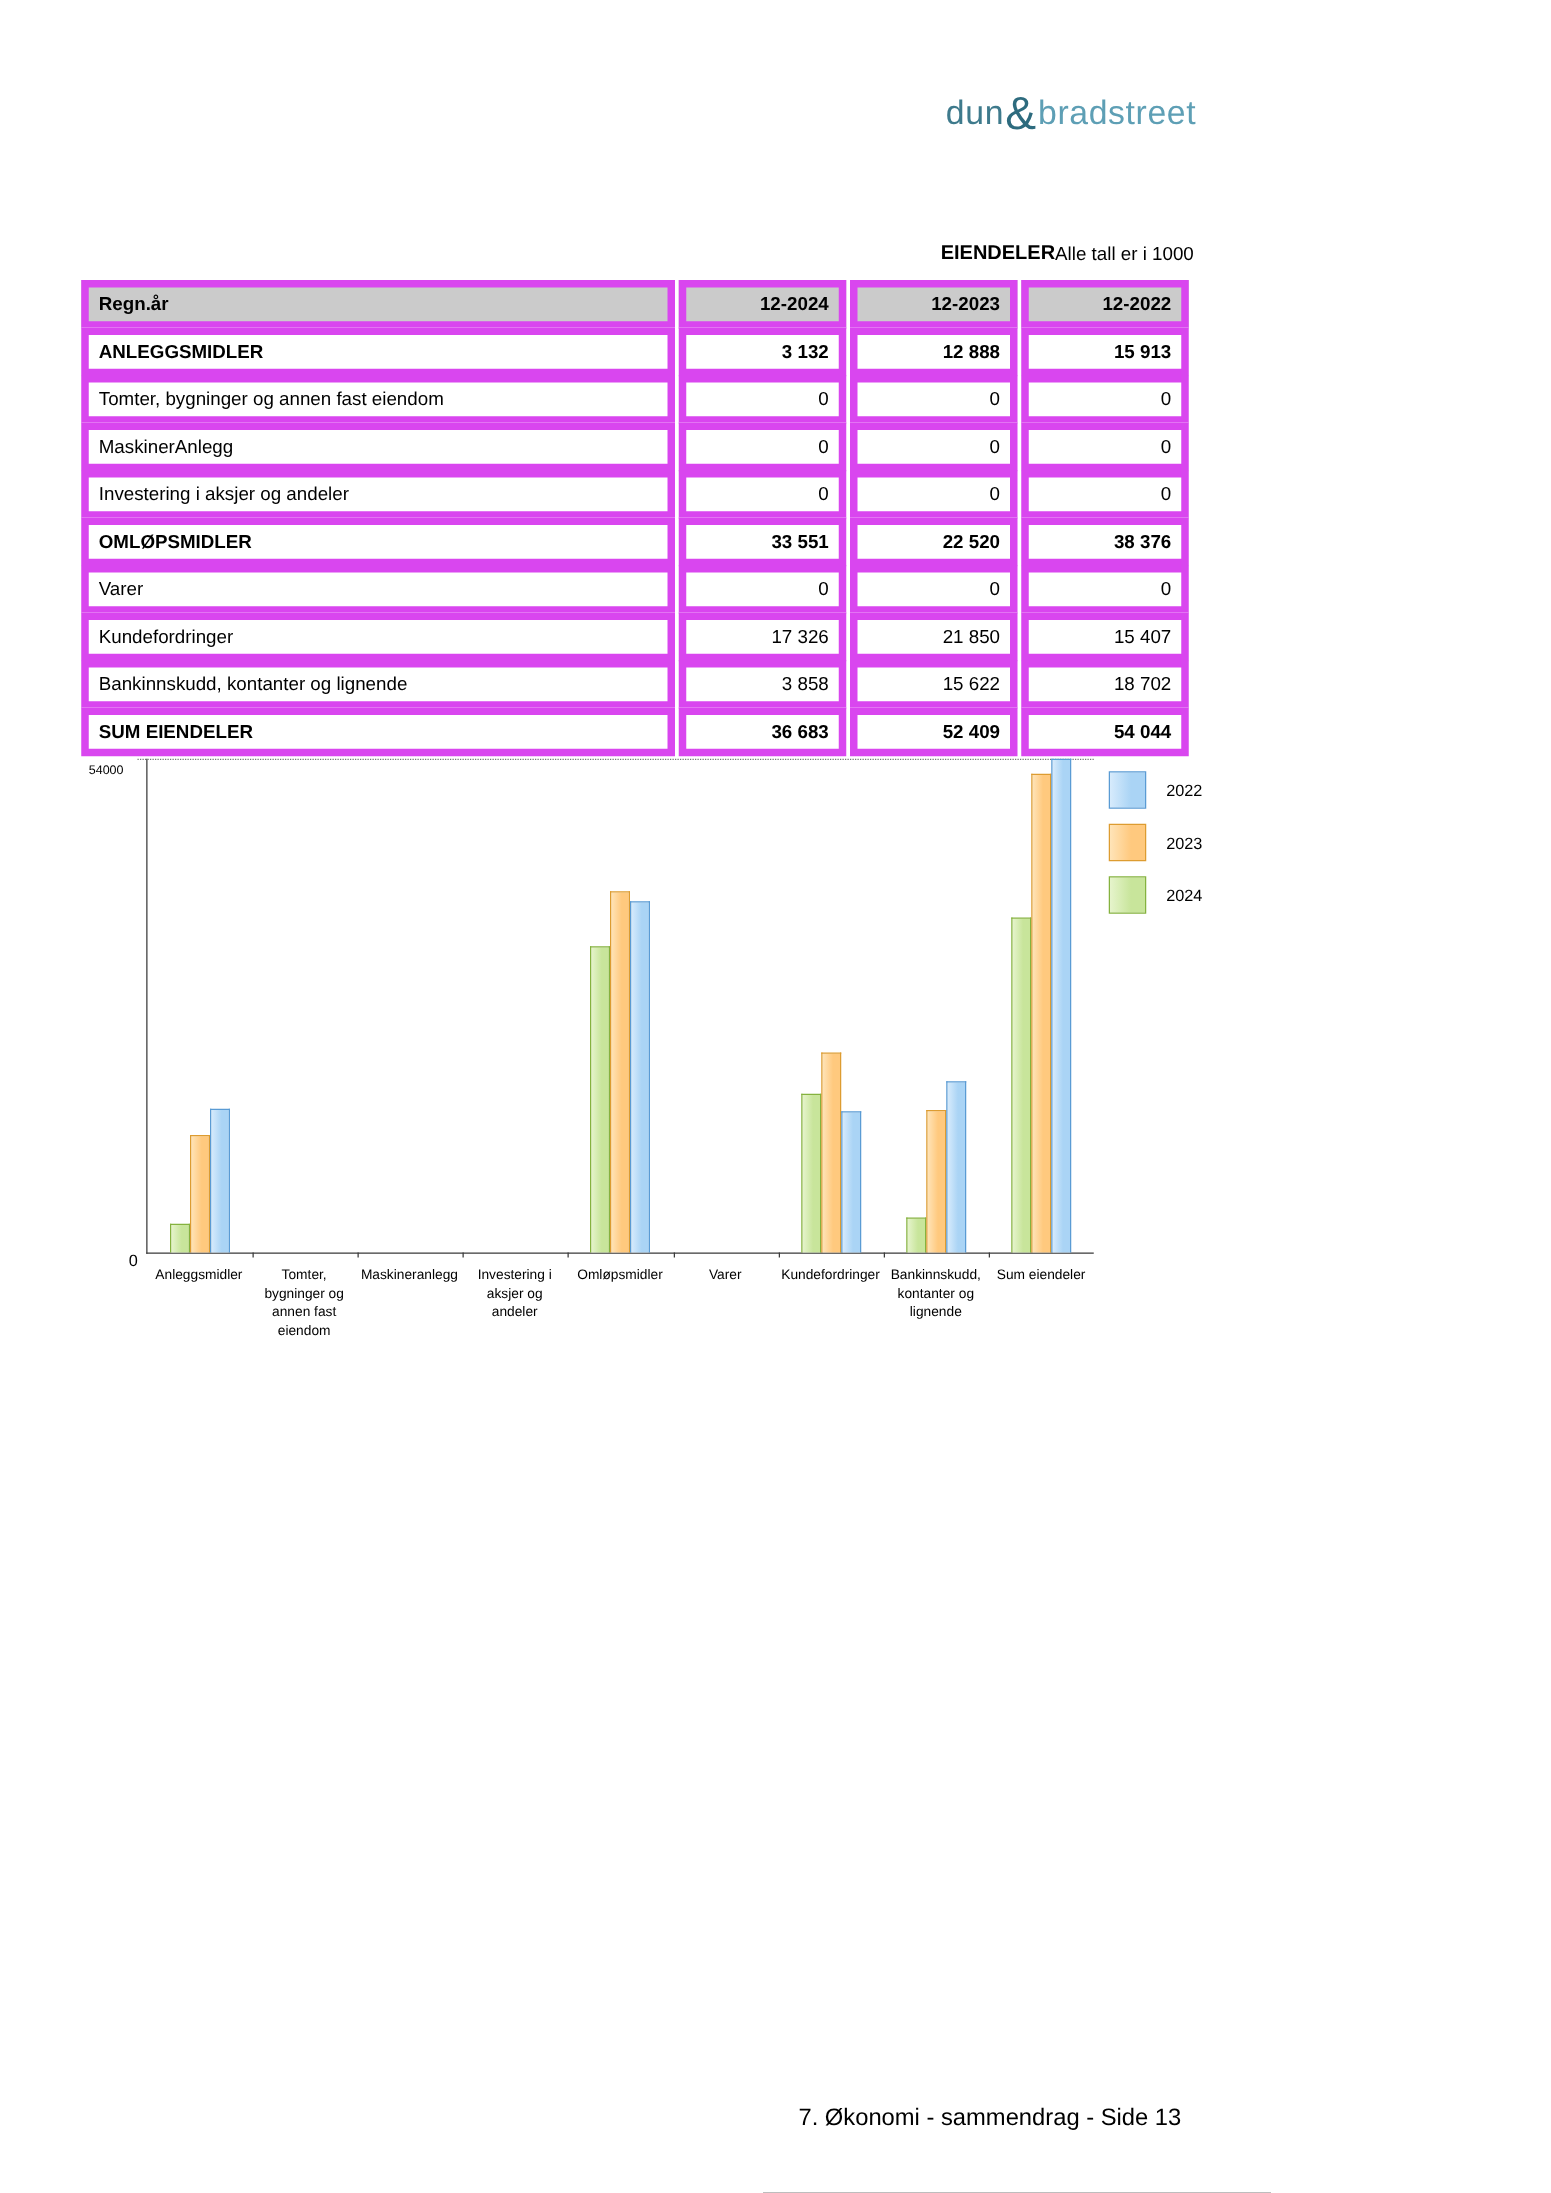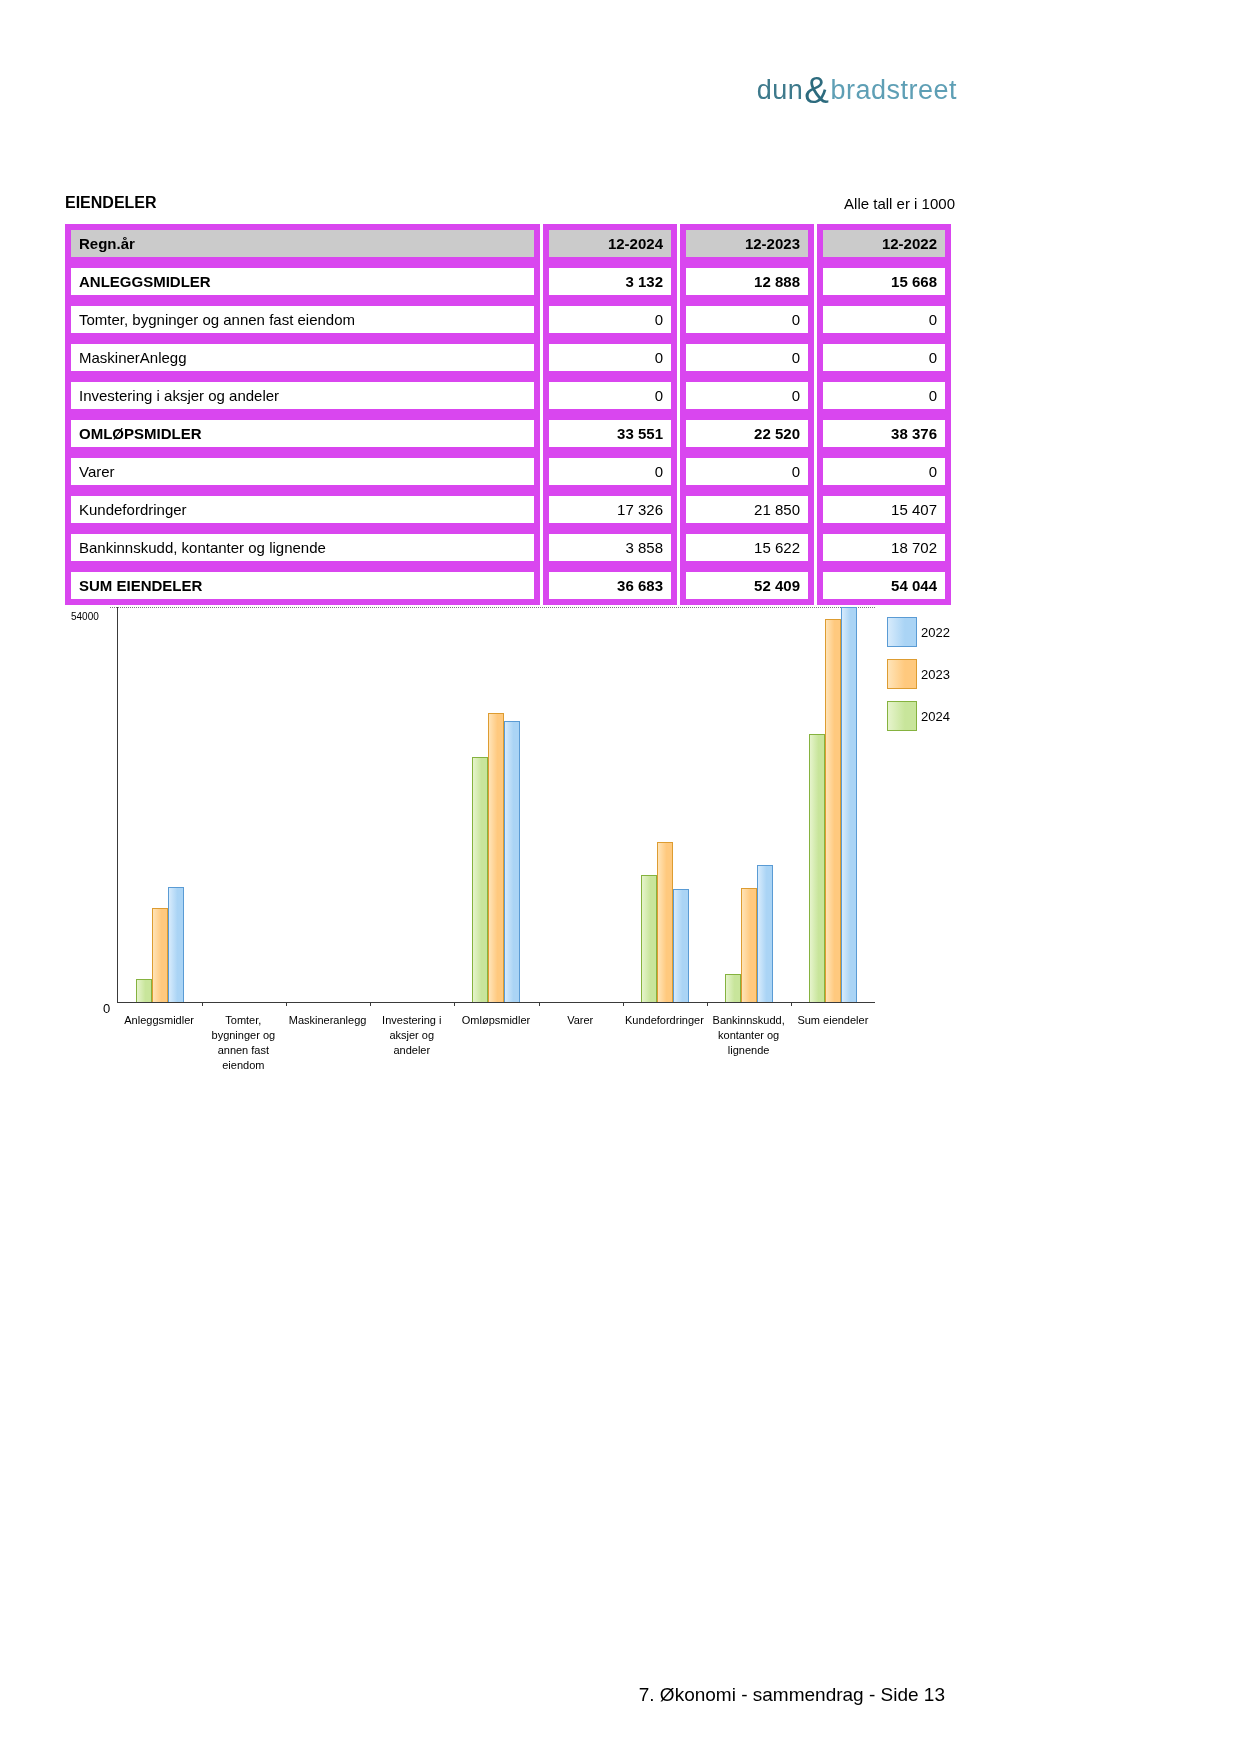--- a/index.html
+++ b/index.html
@@ -12,21 +12,21 @@
 
   
   .logo { position:absolute; top:70px; right:284px; white-space:nowrap;
           font-size:27px; letter-spacing:0.5px; }
   .logo .lg-part1 { color:#3e7a8c; }
   .logo .lg-amp  { color:#2d6b7e; font-size:37px; vertical-align:-4px; margin:0 1px; }
   .logo .lg-part2 { color:#5e9fb5; }
 
   
   .section-head { position:absolute; left:65px; top:194px; width:890px;
-                  display:flex; justify-content:space-between; align-items:flex-end; }
+                  display:flex; justify-content:flex-end; align-items:flex-end; }
   .section-title { font-size:16px; font-weight:bold; }
   .units-note { font-size:15px; }
 
   
   .asset-table { position:absolute; left:65px; top:224px; width:890px; font-size:15px; }
   .t-row { display:flex; gap:3px; }
   .t-row + .t-row { margin-top:-1px; }
   .t-cell { border:6px solid #d946ef; padding:3px 8px; line-height:21px;
             background:#fff; overflow:hidden; white-space:nowrap; }
   .t-cell.lbl { flex:0 0 475px; text-align:left; }
@@ -48,21 +48,21 @@
                justify-content:center; height:100%; }
   .bar { width:16px; border:1px solid #888; border-bottom:none; }
   .x-ticks { position:absolute; left:0; top:100%; width:100%; height:5px; }
   .x-tick { position:absolute; top:0; width:1px; height:4px; background:#3a3a3a; }
   .chart-labels { position:absolute; left:52px; top:408px; width:758px; display:flex; }
   .x-label { flex:1 1 0; text-align:center; font-size:11px; line-height:15px;
              padding:0 1px; word-wrap:break-word; }
   .legend { position:absolute; left:822px; top:12px; }
   .legend-item { display:flex; align-items:center; margin-bottom:12px; }
   .legend-swatch { width:30px; height:30px; border:1px solid #888; }
-  .legend-label { font-size:13px; margin-left:4px; }
+  .legend-label { font-size:13px; margin-left:16px; }
 
   
   .footer { position:absolute; right:296px; top:1684px; font-size:19px; }
 </style>
 </head>
 <body>
 
 <div class="page">
 
   <div class="logo">
@@ -78,21 +78,21 @@
       <div class="t-row head">
         <div class="t-cell lbl">Regn.år</div>
         <div class="t-cell num">12-2024</div>
         <div class="t-cell num">12-2023</div>
         <div class="t-cell num">12-2022</div>
       </div>
       <div class="t-row bold">
         <div class="t-cell lbl">ANLEGGSMIDLER</div>
         <div class="t-cell num">3 132</div>
         <div class="t-cell num">12 888</div>
-        <div class="t-cell num">15 668</div>
+        <div class="t-cell num">15 913</div>
       </div>
       <div class="t-row">
         <div class="t-cell lbl">Tomter, bygninger og annen fast eiendom</div>
         <div class="t-cell num">0</div>
         <div class="t-cell num">0</div>
         <div class="t-cell num">0</div>
       </div>
       <div class="t-row">
         <div class="t-cell lbl">MaskinerAnlegg</div>
         <div class="t-cell num">0</div>

